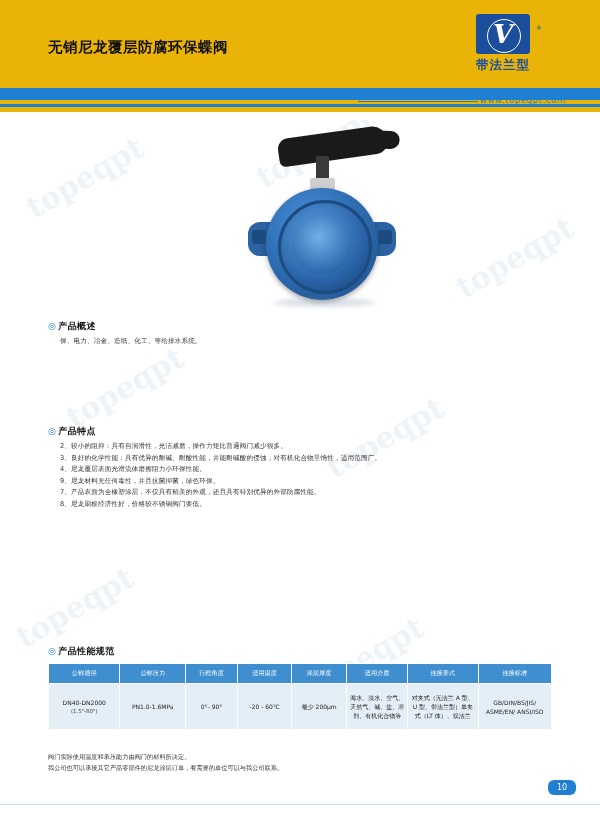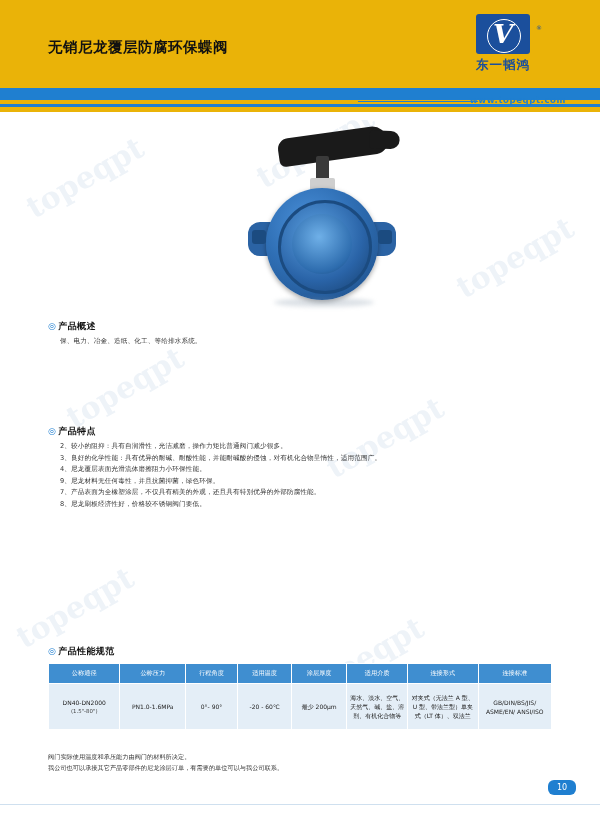--- a/index.html
+++ b/index.html
@@ -57,21 +57,21 @@
   .bar-thin{
     position:absolute;left:0;top:104px;width:600px;height:3px;
     background:#1f7fd0;
   }
   .bar-line{
     position:absolute;left:358px;top:101px;width:120px;height:1px;
     background:#1f7fd0;
   }
   .site-url{
     position:absolute;right:34px;top:95px;
-    font-size:8.5px;color:#1f7fd0;letter-spacing:0.6px;font-weight:bold;
+    font-size:8.5px;color:#1f7fd0;letter-spacing:0.6px;
   }
 
   
   .wm{
     position:absolute;left:0;top:120px;width:600px;height:640px;
     overflow:hidden;pointer-events:none;
   }
   .wm span{
     position:absolute;color:#eef3f8;font-size:30px;font-weight:bold;
     font-family:"DejaVu Serif","Liberation Serif",serif;
@@ -192,21 +192,21 @@
 <div class="page">
 
   <div class="header">
     <div class="title">无销尼龙覆层防腐环保蝶阀</div>
     <div class="logo-box">
       <div class="logo-mark">
         <div class="ring"></div>
         <div class="v">V</div>
       </div>
       <div class="logo-reg">®</div>
-      <div class="logo-text">东一韬鸿</div>
+      <div class="logo-text">带法兰型</div>
     </div>
   </div>
 
   <div class="bar-thick"></div>
   <div class="bar-thin"></div>
   <div class="bar-line"></div>
   <div class="site-url">www.topeqpt.com</div>
 
   <div class="wm">
     <span style="left:20px;top:40px;">topeqpt</span>

